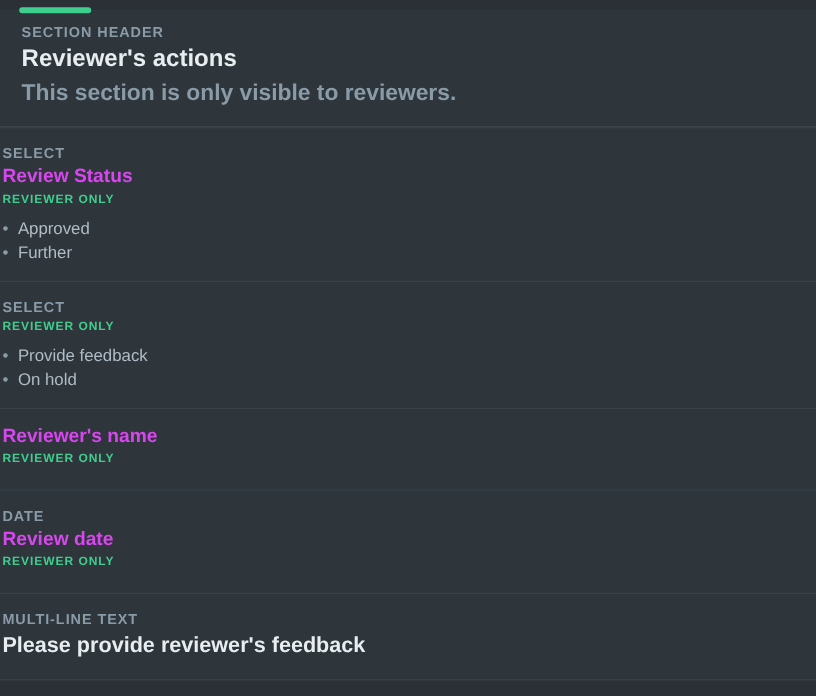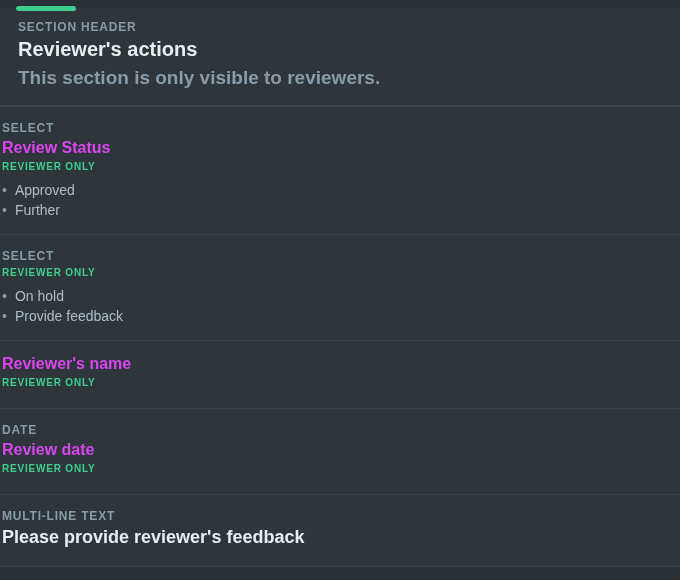--- a/index.html
+++ b/index.html
@@ -150,22 +150,22 @@
     <ul class="options-list">
       <li>Approved</li>
       <li>Further</li>
     </ul>
   </div>
 
   <div class="section-block">
     <div class="block-type-label">SELECT</div>
     <div class="reviewer-only-badge">REVIEWER ONLY</div>
     <ul class="options-list">
+      <li>Provide feedback</li>
       <li>On hold</li>
-      <li>Provide feedback</li>
     </ul>
   </div>
 
   <div class="section-block">
     <div class="block-title-medium">Reviewer's name</div>
     <div class="reviewer-only-badge">REVIEWER ONLY</div>
   </div>
 
   <div class="section-block">
     <div class="block-type-label">DATE</div>

